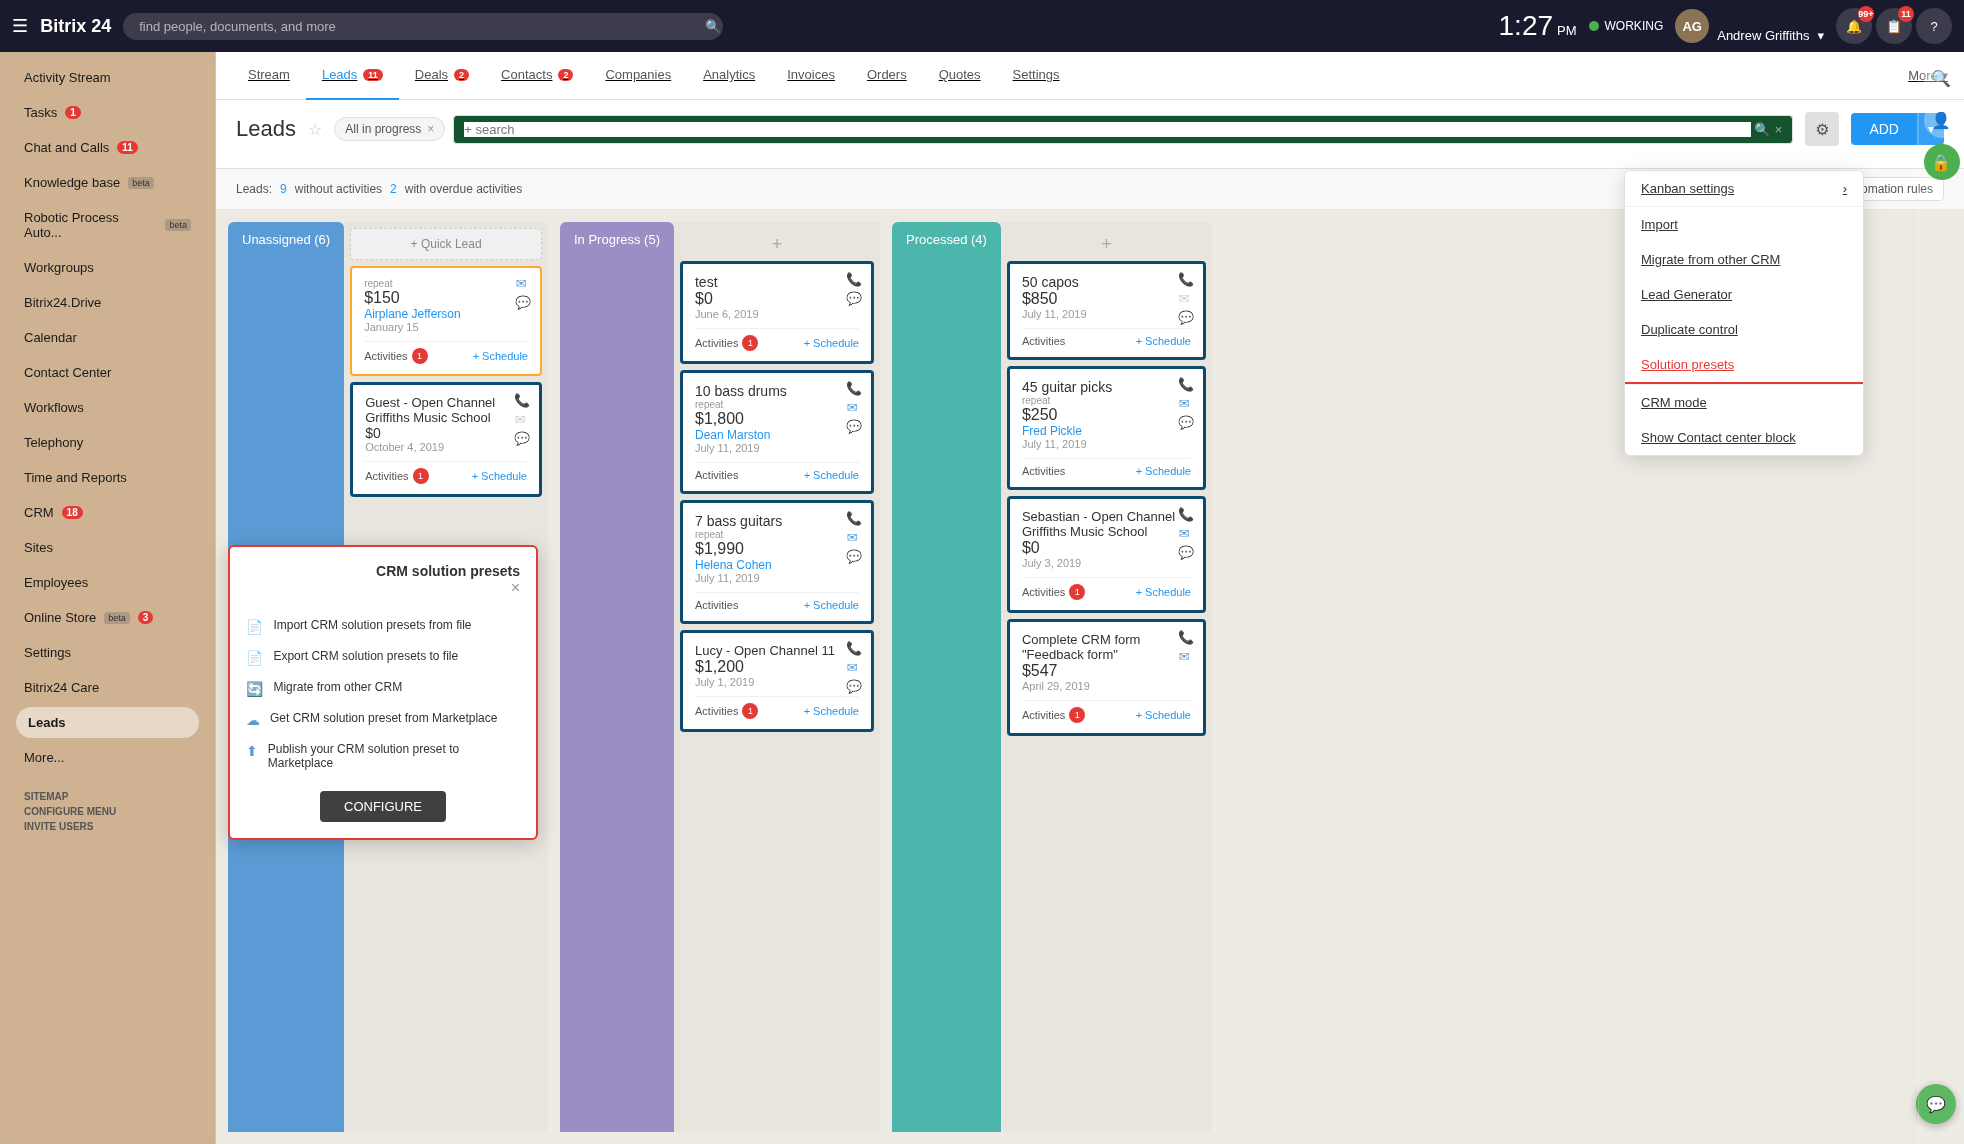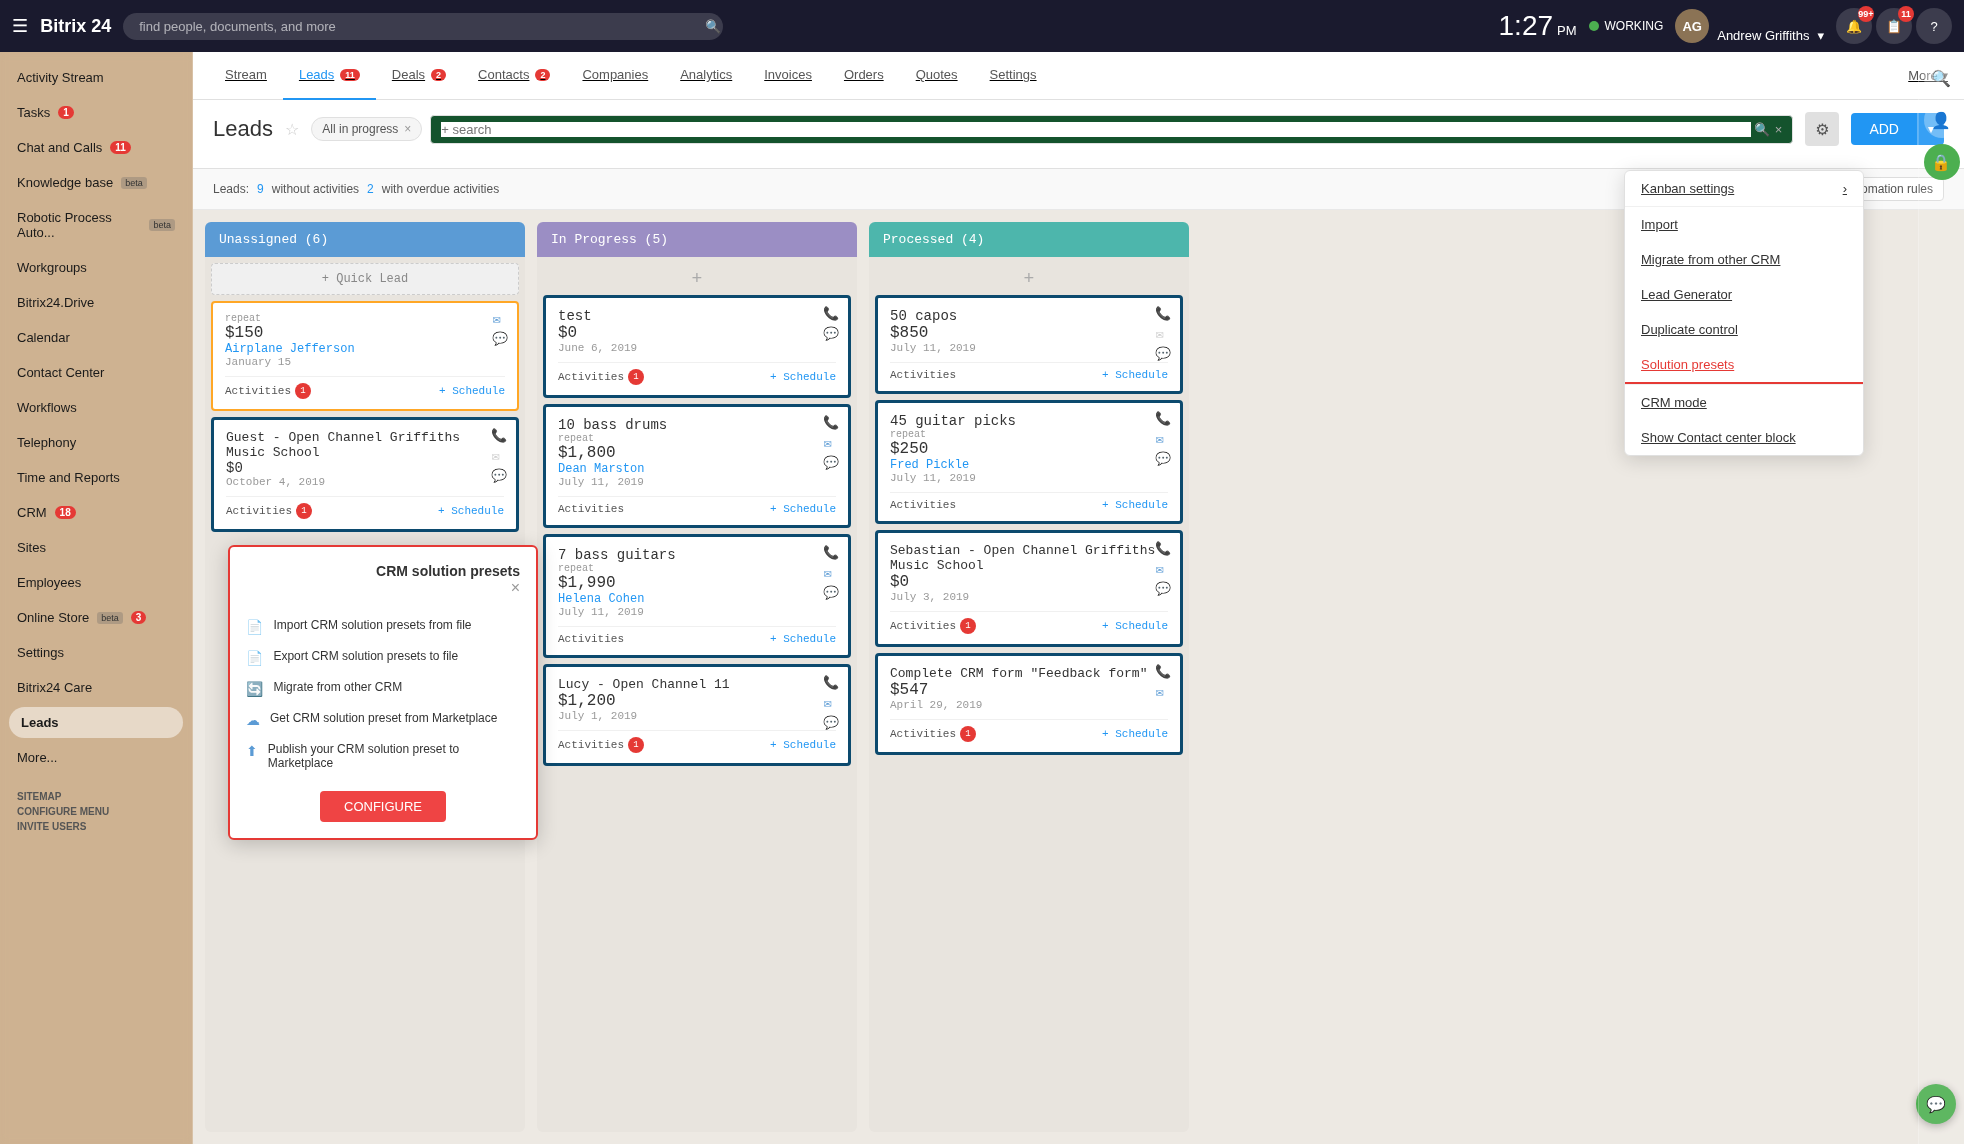--- a/index.html
+++ b/index.html
@@ -18,21 +18,21 @@
     .topbar-user { display: flex; align-items: flex-end; gap: 8px; color: #fff; font-size: 13px; cursor: pointer; }
     .avatar { width: 34px; height: 34px; border-radius: 50%; background: #8B7355; display: flex; align-items: center; justify-content: center; color: #fff; font-weight: bold; overflow: hidden; }
     .topbar-icons { display: flex; align-items: center; gap: 4px; }
     .topbar-icon { width: 36px; height: 36px; border-radius: 50%; background: rgba(255,255,255,0.15); display: flex; align-items: center; justify-content: center; color: #fff; cursor: pointer; position: relative; }
     .badge { position: absolute; top: -2px; right: -2px; background: #e53935; color: #fff; border-radius: 50%; font-size: 9px; width: 16px; height: 16px; display: flex; align-items: center; justify-content: center; font-weight: bold; }
 
     
     .main-layout { display: flex; margin-top: 52px; height: calc(1144px - 52px); }
 
     
-    .sidebar { width: 193px; background: rgba(255,255,255,0.12); backdrop-filter: blur(4px); flex-shrink: 0; overflow-y: auto; padding: 8px 1px; border-right: 1px solid rgba(255,255,255,0.2); }
+    .sidebar { width: 216px; background: rgba(255,255,255,0.12); backdrop-filter: blur(4px); flex-shrink: 0; overflow-y: auto; padding: 8px 8px; border-right: 1px solid rgba(255,255,255,0.2); }
     .sidebar-item { padding: 10px 16px; color: #1a1a1a; cursor: pointer; display: flex; align-items: center; gap: 8px; font-size: 13px; border-radius: 0; }
     .sidebar-item.active { background: rgba(255,255,255,0.5); font-weight: 600; border-radius: 20px; margin: 2px 8px; padding: 8px 12px; }
     .sidebar-badge { background: #e53935; color: #fff; border-radius: 10px; font-size: 10px; padding: 1px 5px; font-weight: bold; }
     .beta-badge { background: rgba(100,100,100,0.3); color: #333; border-radius: 3px; font-size: 9px; padding: 1px 4px; }
 
     
     .main-content { flex: 1; overflow: hidden; display: flex; flex-direction: column; background: #f5f5f5; }
 
     
     .tab-bar { background: #fff; border-bottom: 1px solid #e0e0e0; display: flex; align-items: center; padding: 0 16px; height: 48px; flex-shrink: 0; text-decoration: underline; }
@@ -56,21 +56,21 @@
     .gear-btn { background: #e0e0e0; border: none; width: 34px; height: 34px; border-radius: 4px; cursor: pointer; display: flex; align-items: center; justify-content: center; color: #555; font-size: 16px; }
     .add-button-group { display: flex; }
 
     
     .leads-summary { padding: 8px 20px; background: #f9f9f9; border-bottom: 1px solid #e8e8e8; font-size: 12px; color: #555; display: flex; align-items: center; gap: 8px; flex-shrink: 0; }
     .leads-link { color: #2196F3; text-decoration: none; }
     .automation-btn { background: #fff; border: 1px solid #ddd; border-radius: 4px; padding: 4px 10px; font-size: 12px; color: #555; cursor: pointer; margin-left: auto; }
 
     
     .kanban-area { display: flex; gap: 0; flex: 1; overflow-x: auto; padding: 12px; background: #ede9e3; }
-    .kanban-col { width: 320px; flex-shrink: 0; margin-right: 12px; display: flex; flex-direction: column; font-family: Liberation Mono, monospace; }
+    .kanban-col { width: 320px; flex-shrink: 0; margin-right: 12px; display: flex; flex-direction: row; }
     .kanban-col-header { padding: 10px 14px; border-radius: 6px 6px 0 0; color: #fff; font-size: 13px; font-weight: 500; }
     .kanban-col-header.unassigned { background: #5b9bd5; }
     .kanban-col-header.inprogress { background: #9b8ec4; }
     .kanban-col-header.processed { background: #4db6ac; }
     .kanban-cards { background: #e8e4de; border-radius: 0 0 6px 6px; flex: 1; padding: 6px; overflow-y: auto; }
     .quick-lead-btn { background: #f0f0f0; border: 1px dashed #ccc; border-radius: 4px; padding: 8px; text-align: center; color: #888; font-size: 12px; cursor: pointer; margin-bottom: 6px; }
     .kanban-card { background: #fff; border-radius: 4px; padding: 10px 12px; margin-bottom: 6px; border: 3px solid #0c4a6e; position: relative; }
     .kanban-card.highlighted { border: 2px solid #FFA726; }
     .card-repeat { font-size: 10px; color: #999; }
     .card-amount { font-size: 16px; font-weight: 500; color: #333; }
@@ -88,21 +88,21 @@
     .dropdown-menu { position: fixed; top: 170px; right: 100px; background: #fff; border: 1px solid #e0e0e0; border-radius: 6px; box-shadow: 0 4px 20px rgba(0,0,0,0.15); width: 240px; z-index: 500; }
     .dropdown-item { padding: 10px 16px; font-size: 13px; color: #333; cursor: pointer; display: flex; align-items: center; justify-content: space-between; text-decoration: underline; }
     .dropdown-item.active { color: #e53935; font-weight: 500; }
     .dropdown-divider { height: 1px; background: #f0f0f0; }
     .crm-presets-modal { position: fixed; left: 228px; top: 545px; background: #fff; border: 2px solid #e53935; border-radius: 6px; width: 310px; padding: 16px; z-index: 700; box-shadow: 0 4px 20px rgba(0,0,0,0.2); }
     .modal-title-row { display: flex; align-items: flex-end; justify-content: space-between; margin-bottom: 14px; flex-direction: column; }
     .modal-title { font-size: 14px; font-weight: 600; color: #333; }
     .modal-close { cursor: pointer; color: #999; font-size: 16px; }
     .modal-item { display: flex; align-items: flex-start; gap: 10px; padding: 7px 0; font-size: 12px; color: #333; cursor: pointer; }
     .modal-item-icon { color: #5b9bd5; font-size: 14px; margin-top: 1px; flex-shrink: 0; }
-    .modal-configure-btn { display: block; margin: 14px auto 0; background: #ef4444; color: #fff; border: none; border-radius: 4px; padding: 8px 24px; font-size: 13px; cursor: pointer; }
+    .modal-configure-btn { display: block; margin: 14px auto 0; background: #404040; color: #fff; border: none; border-radius: 4px; padding: 8px 24px; font-size: 13px; cursor: pointer; }
 
     
     .right-sidebar { position: fixed; right: 0; top: 52px; bottom: 0; width: 46px; background: rgba(255,255,255,0.1); display: flex; flex-direction: column; align-items: center; padding: 8px 0; gap: 6px; border-left: 1px solid rgba(255,255,255,0.2); z-index: 50; }
     .right-icon { width: 36px; height: 36px; background: rgba(255,255,255,0.3); border-radius: 50%; display: flex; align-items: center; justify-content: center; cursor: pointer; color: #333; font-size: 16px; position: relative; }
     .right-icon.green { background: #4CAF50; color: #fff; }
     .right-icon.chat { background: #4CAF50; color: #fff; position: fixed; bottom: 20px; right: 8px; width: 40px; height: 40px; border-radius: 50%; box-shadow: 0 2px 8px rgba(0,0,0,0.3); }
   </style>
 </head>
 <body>
 

